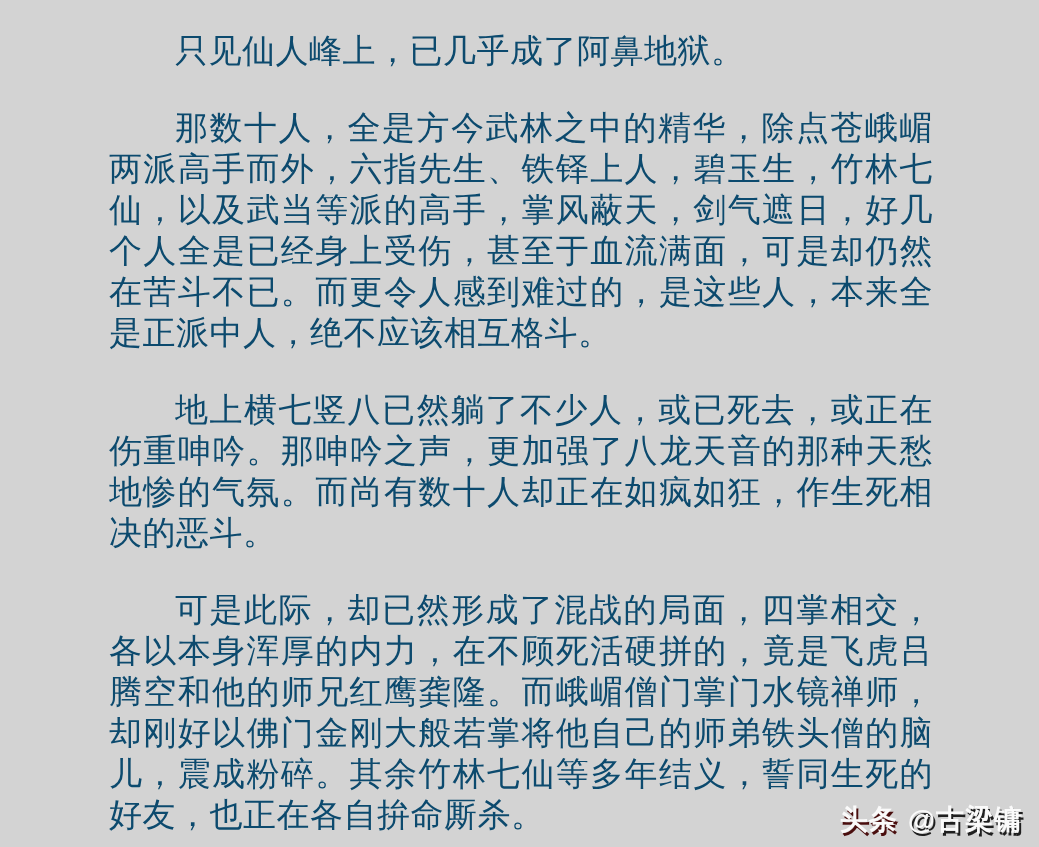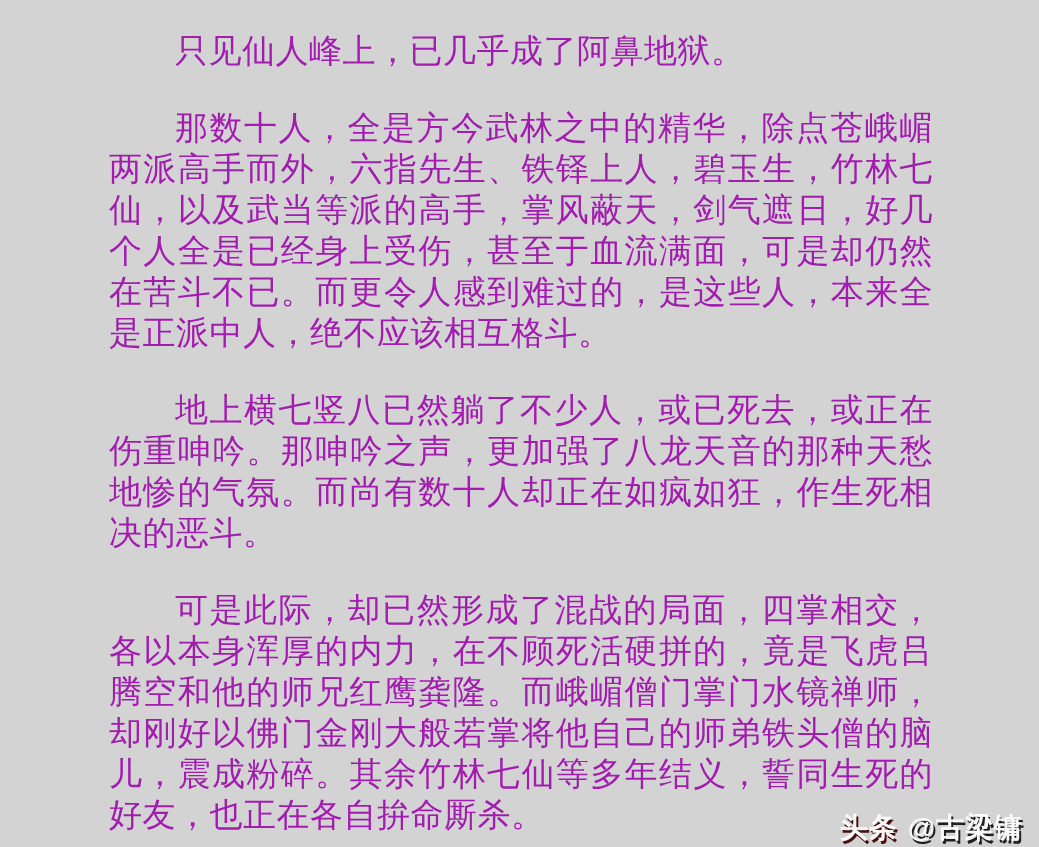--- a/index.html
+++ b/index.html
@@ -33,21 +33,21 @@
   .text-block p {
     margin: 0 0 36px 0;
     text-indent: 2em;
   }
   .text-block p:last-child {
     margin-bottom: 0;
   }
   .watermark {
     position: absolute;
     right: 16px;
-    bottom: 0;
+    bottom: 8px;
     font-size: 28px;
     font-weight: bold;
     letter-spacing: 1px;
     white-space: nowrap;
     color: #fafafa;
   }
   .wm-platform {
     color: #fafafa;
     text-shadow: 2px 3px 0 #4a0e0e;
     margin-right: 10px;
@@ -55,21 +55,21 @@
   .wm-handle {
     color: #fafafa;
     text-shadow: 2px 3px 0 #1f1f1f;
   }
 </style>
 </head>
 <body style="background: rgb(211, 211, 211);">
 
 <div class="page">
 
-  <div class="text-block" id="paragraph-container" style="color: #a21caf;">
+  <div class="text-block" id="paragraph-container" style="color: #0c4a6e;">
       <p>只见仙人峰上，已几乎成了阿鼻地狱。</p>
       <p>那数十人，全是方今武林之中的精华，除点苍峨嵋两派高手而外，六指先生、铁铎上人，碧玉生，竹林七仙，以及武当等派的高手，掌风蔽天，剑气遮日，好几个人全是已经身上受伤，甚至于血流满面，可是却仍然在苦斗不已。而更令人感到难过的，是这些人，本来全是正派中人，绝不应该相互格斗。</p>
       <p>地上横七竖八已然躺了不少人，或已死去，或正在伤重呻吟。那呻吟之声，更加强了八龙天音的那种天愁地惨的气氛。而尚有数十人却正在如疯如狂，作生死相决的恶斗。</p>
       <p>可是此际，却已然形成了混战的局面，四掌相交，各以本身浑厚的内力，在不顾死活硬拼的，竟是飞虎吕腾空和他的师兄红鹰龚隆。而峨嵋僧门掌门水镜禅师，却刚好以佛门金刚大般若掌将他自己的师弟铁头僧的脑儿，震成粉碎。其余竹林七仙等多年结义，誓同生死的好友，也正在各自拚命厮杀。</p>
     </div>
 
   <div class="watermark">
     <span class="wm-platform">头条</span><span class="wm-handle">@古梁镛</span>
   </div>
 

